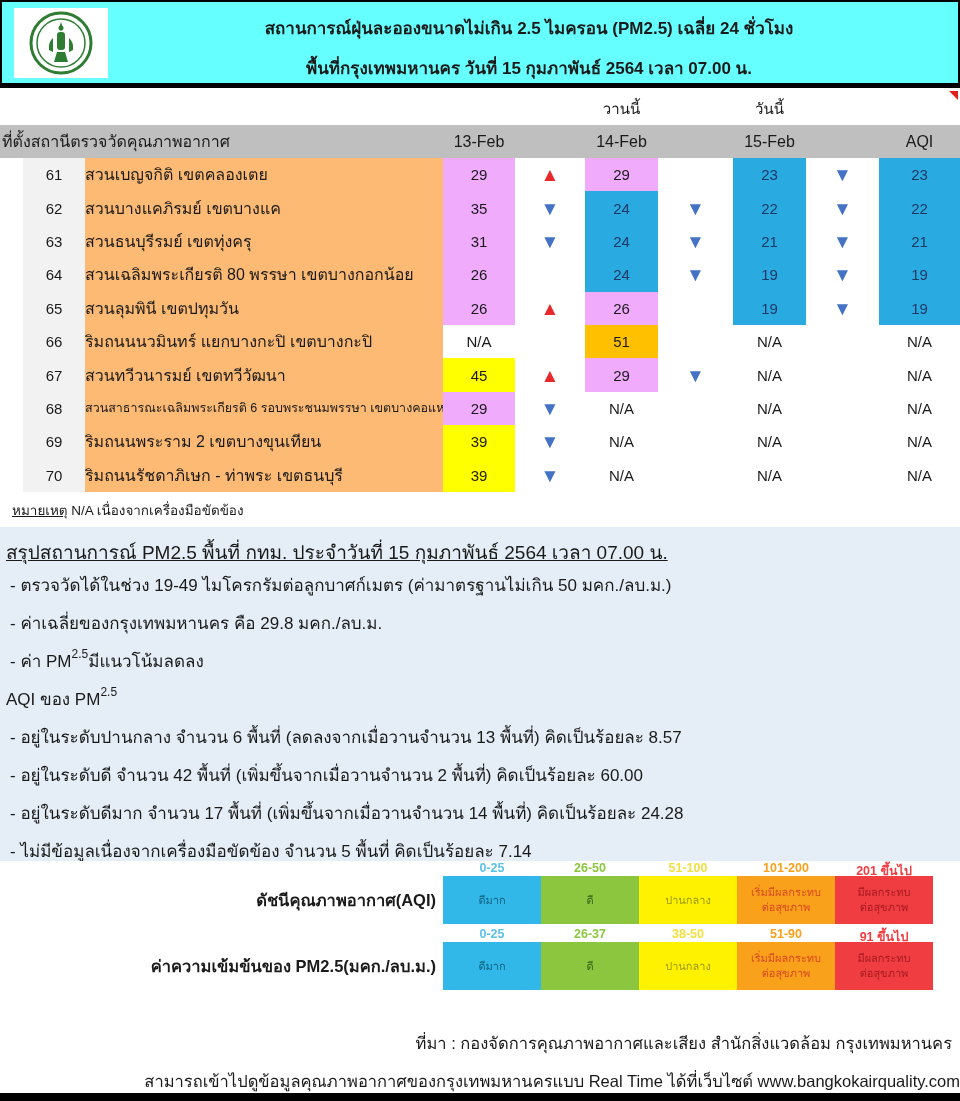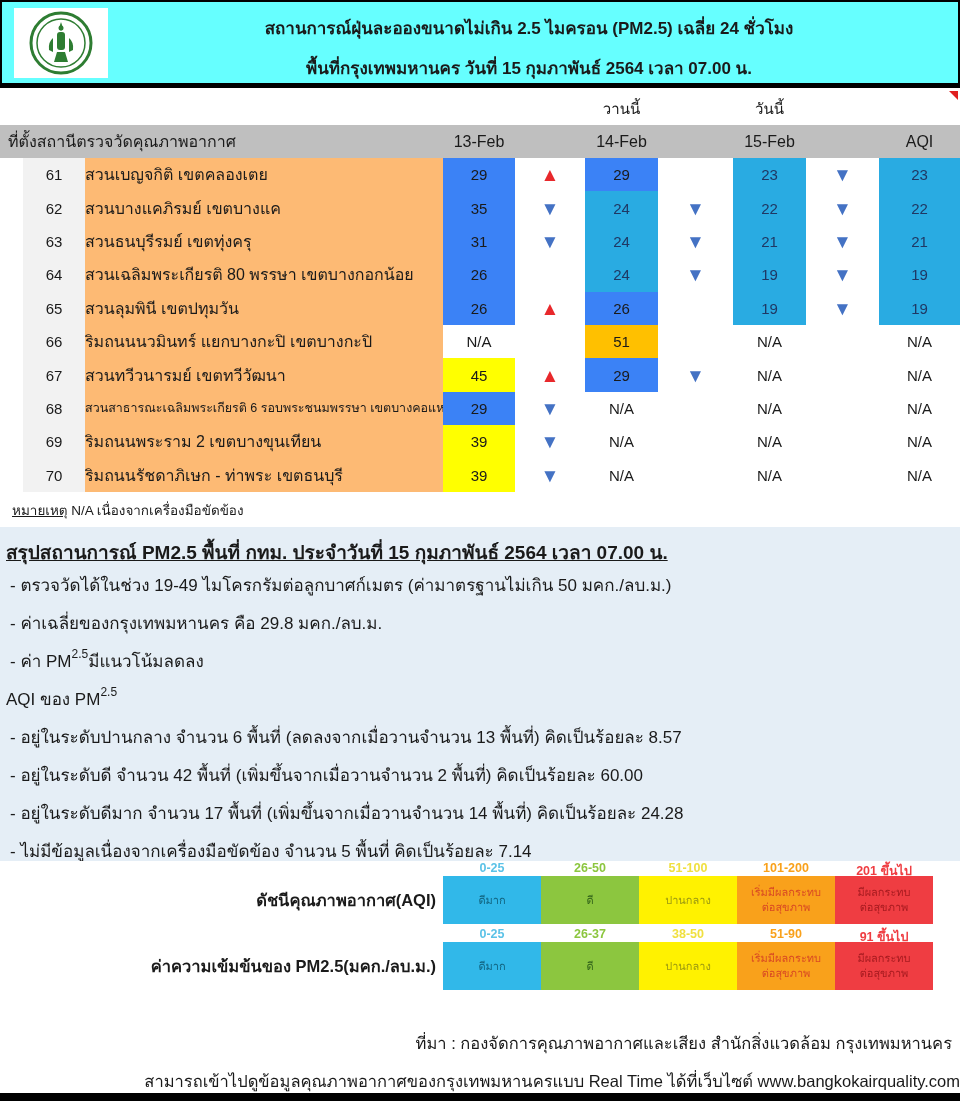--- a/index.html
+++ b/index.html
@@ -24,40 +24,40 @@
   .corner-mark{position:absolute;top:0;right:2px;width:0;height:0;
                border-top:9px solid #e02020;border-left:9px solid transparent;}
 
   
   .table{position:absolute;top:125px;left:0;width:960px;}
   .trow{display:grid;grid-template-columns:85px 358px 72px 70px 73px 75px 73px 73px 81px;
         height:33.4px;}
   .thead{height:33px;background:#BFBFBF;}
   .c{display:flex;align-items:center;justify-content:center;font-size:15px;overflow:hidden;}
   .thead .c{font-size:16px;}
-  .thead .station-h{grid-column:1/3;justify-content:flex-start;padding-left:8px;box-sizing:border-box;}
+  .thead .station-h{grid-column:1/3;justify-content:flex-start;padding-left:2px;box-sizing:border-box;}
   .num{background:#F2F2F2;font-size:15px;margin-left:23px;}
   .name{background:#fdba74;justify-content:flex-start;padding-left:0;box-sizing:border-box;
         font-size:16px;white-space:nowrap;}
   .name.small{font-size:12.5px;}
-  .bg-green{background:#3b82f6;}
+  .bg-green{background:#f0abfc;}
   .bg-blue{background:#29ABE2;color:#1F3864;}
   .bg-yellow{background:#FFFF00;}
   .bg-orange{background:#FFC000;}
   .arrow-up{color:#E8282B;font-size:19px;line-height:1;}
   .arrow-down{color:#4472C4;font-size:19px;line-height:1;}
 
   
   .note{position:absolute;top:499px;left:12px;font-size:13.5px;}
   .note .u{text-decoration:underline;}
 
   
   .summary{position:absolute;top:527px;left:0;width:960px;height:335px;background:#E5EEF6;
            box-sizing:border-box;padding:6px 0 0 6px;}
-  .summary-heading{font-size:19px;font-weight:bold;text-decoration:underline;height:38px;
+  .summary-heading{font-size:19px;font-weight:normal;text-decoration:underline;height:38px;
                    display:flex;align-items:center;}
   .s-line{font-size:17px;height:38px;display:flex;align-items:flex-start;padding-left:4px;}
   .s-line.aqi-heading{padding-left:0;}
   .s-line sub{font-size:12px;}
 
   
   .legend{position:absolute;top:861px;left:0;width:960px;height:138px;background:#fff;}
   .legend-row{position:absolute;left:0;width:960px;height:63px;}
   .legend-row.rowB{top:66px;}
   .legend-label{position:absolute;left:0;top:26px;width:436px;text-align:right;

